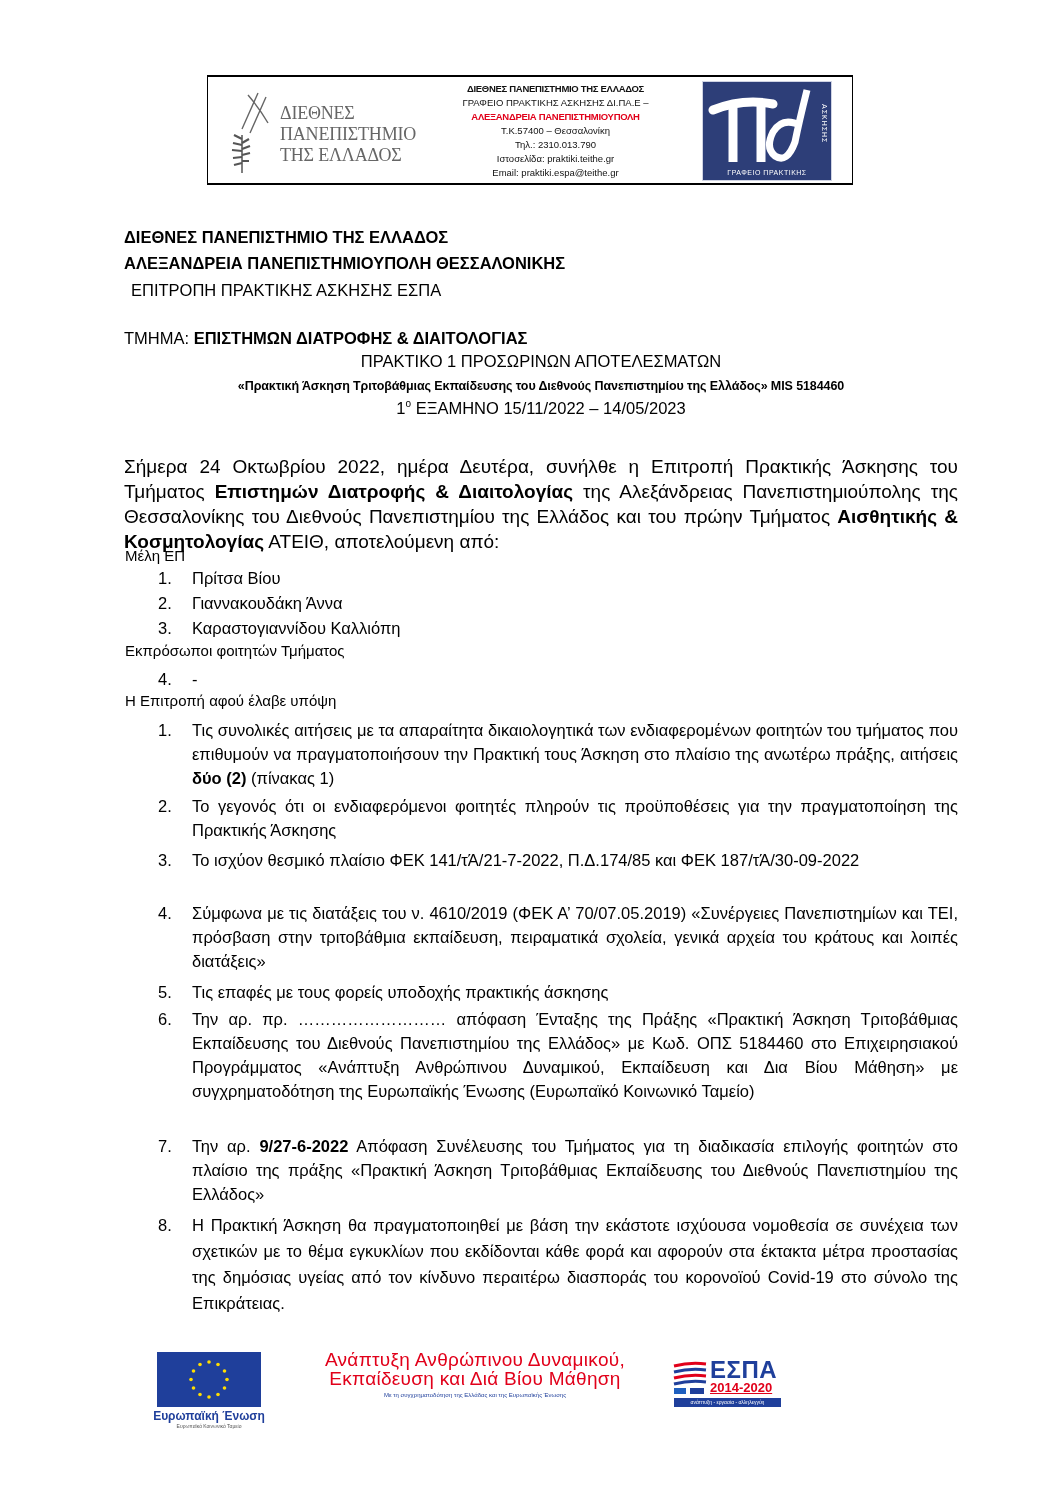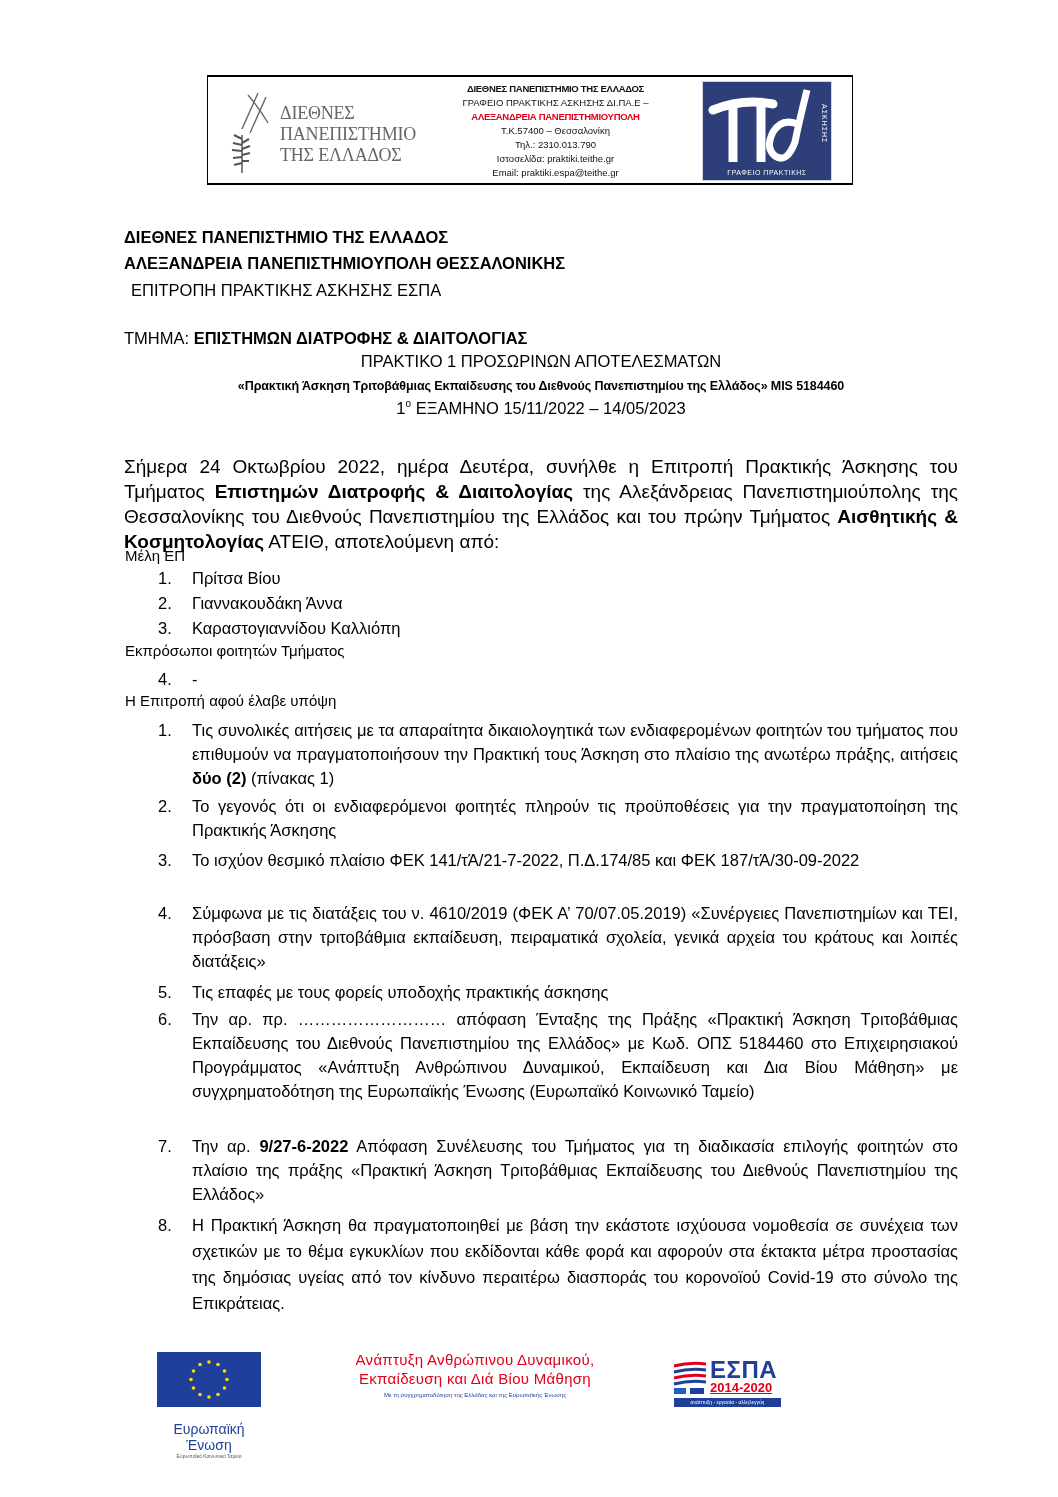--- a/index.html
+++ b/index.html
@@ -50,25 +50,25 @@
     .list-item { position: absolute; left: 158px; width: 800px; font-size: 16.5px; line-height: 24px; }
     .list-item .num { position: absolute; left: 0; top: 0; width: 28px; }
     .list-item .txt { display: block; margin-left: 34px; text-align: justify; }
     .members .txt { margin-left: 34px; }
 
     
     .eu-flag {
       position: absolute; left: 157px; top: 1352px; width: 104px; height: 55px; background: #1f3f9b;
     }
     .eu-caption { position: absolute; left: 152px; top: 1409px; width: 114px; text-align: center; }
-    .eu-caption .l1 { font-size: 14px; font-weight: normal; color: #1f3f9b; margin-top: 12px; }
+    .eu-caption .l1 { font-size: 12px; font-weight: bold; color: #1f3f9b; }
     .eu-caption .l2 { font-size: 5px; color: #555; }
     .op-block { position: absolute; left: 290px; top: 1350px; width: 370px; text-align: center; }
     .op-block .l1 { font-size: 15px; color: #1f3f9b; letter-spacing: 0.3px; line-height: 19px; }
-    .op-block .l2, .op-block .l3 { font-size: 15px; color: #e1001a; letter-spacing: 0.3px; line-height: 19px; }
+    .op-block .l2, .op-block .l3 { font-size: 19px; color: #e1001a; letter-spacing: 0.3px; line-height: 19px; }
     .op-block .l4 { font-size: 6px; color: #1f3f9b; margin-top: 4px; }
     .espa { position: absolute; left: 672px; top: 1360px; width: 110px; height: 50px; }
     .espa .word { position: absolute; left: 38px; top: -4px; font-size: 24px; font-weight: bold; color: #1f3f9b; letter-spacing: 0.5px; }
     .espa .years { position: absolute; left: 38px; top: 20px; font-size: 13px; color: #e1001a; font-weight: bold; text-decoration: underline; }
     .espa .slogan { position: absolute; left: 2px; top: 38px; width: 107px; height: 9px; background: #1f3f9b; color: #fff; font-size: 5px; text-align: center; line-height: 9px; }
   </style>
 </head>
 <body>
 
 <div class="header-box">

